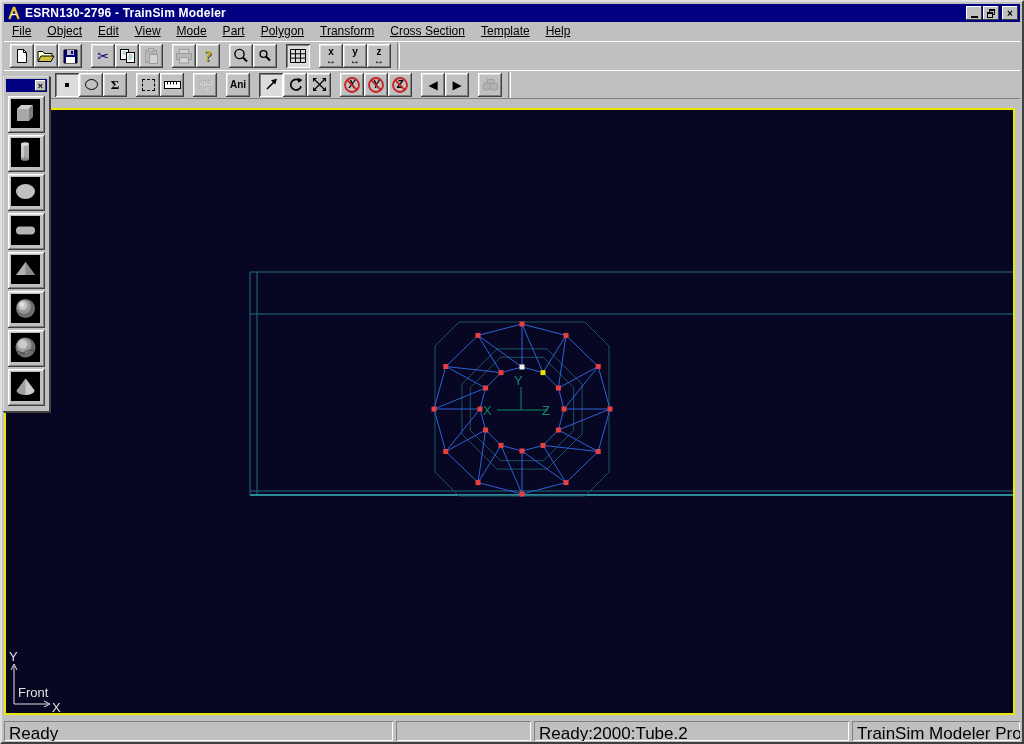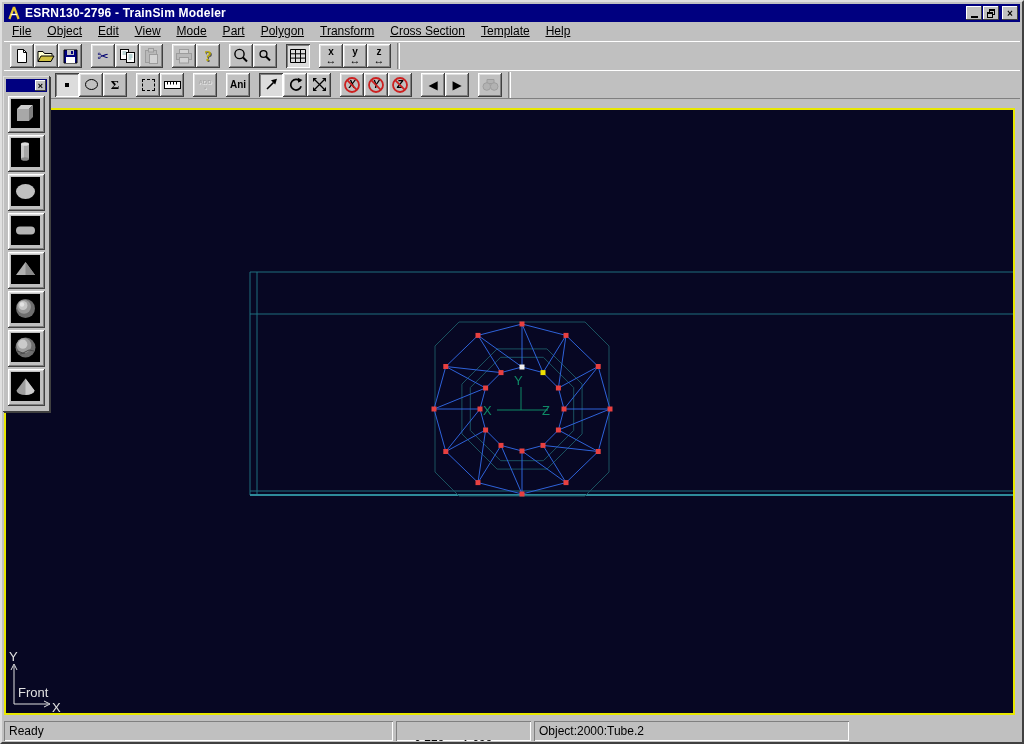--- a/index.html
+++ b/index.html
@@ -85,21 +85,21 @@
   }
   .pal-ico { width:29px; height:29px; background:#000; display:flex; align-items:center; justify-content:center; }
   
   .workspace { position:absolute; left:2px; top:97px; width:1016px; height:619px; background:#c0c0c0; }
   .canvas {
     position:absolute; left:0; top:9px; width:1011px; height:607px;
     border:2px solid #e8e800; background:#070723;
   }
   .canvas svg { display:block; }
   
-  .statusbar { position:absolute; left:2px; top:716px; width:1016px; height:26px; background:#c0c0c0; font-size:12px; color:#000; }
+  .statusbar { position:absolute; left:2px; top:716px; width:1016px; height:26px; background:#c0c0c0; font-size:17px; color:#000; }
   .sb-panel {
     position:absolute; top:3px; height:20px; padding:3px 0 0 5px;
     box-shadow: inset 1px 1px 0 #808080, inset -1px -1px 0 #fff;
     white-space:pre; overflow:hidden;
   }
   .sb-msg   { left:0;    width:389px; }
   .sb-coord { left:392px; width:135px; }
   .sb-obj   { left:530px; width:315px; }
   .sb-brand { left:848px; width:168px; }
   .sb-coord span { margin-right:14px; }
@@ -549,14 +549,15 @@
         </g>
       </svg>
   </div>
 </div>
 
 <div class="statusbar">
   <div class="sb-panel sb-msg">Ready</div>
   <div class="sb-panel sb-coord">
     <span>0.773</span><span>-1.033</span>
   </div>
-  <div class="sb-panel sb-obj">Object:2000:Tube.2</div>
+  <div class="sb-panel sb-obj">Ready:2000:Tube.2</div>
+  <div class="sb-panel sb-brand">TrainSim Modeler Pro</div>
 </div>
 
 </body></html>

